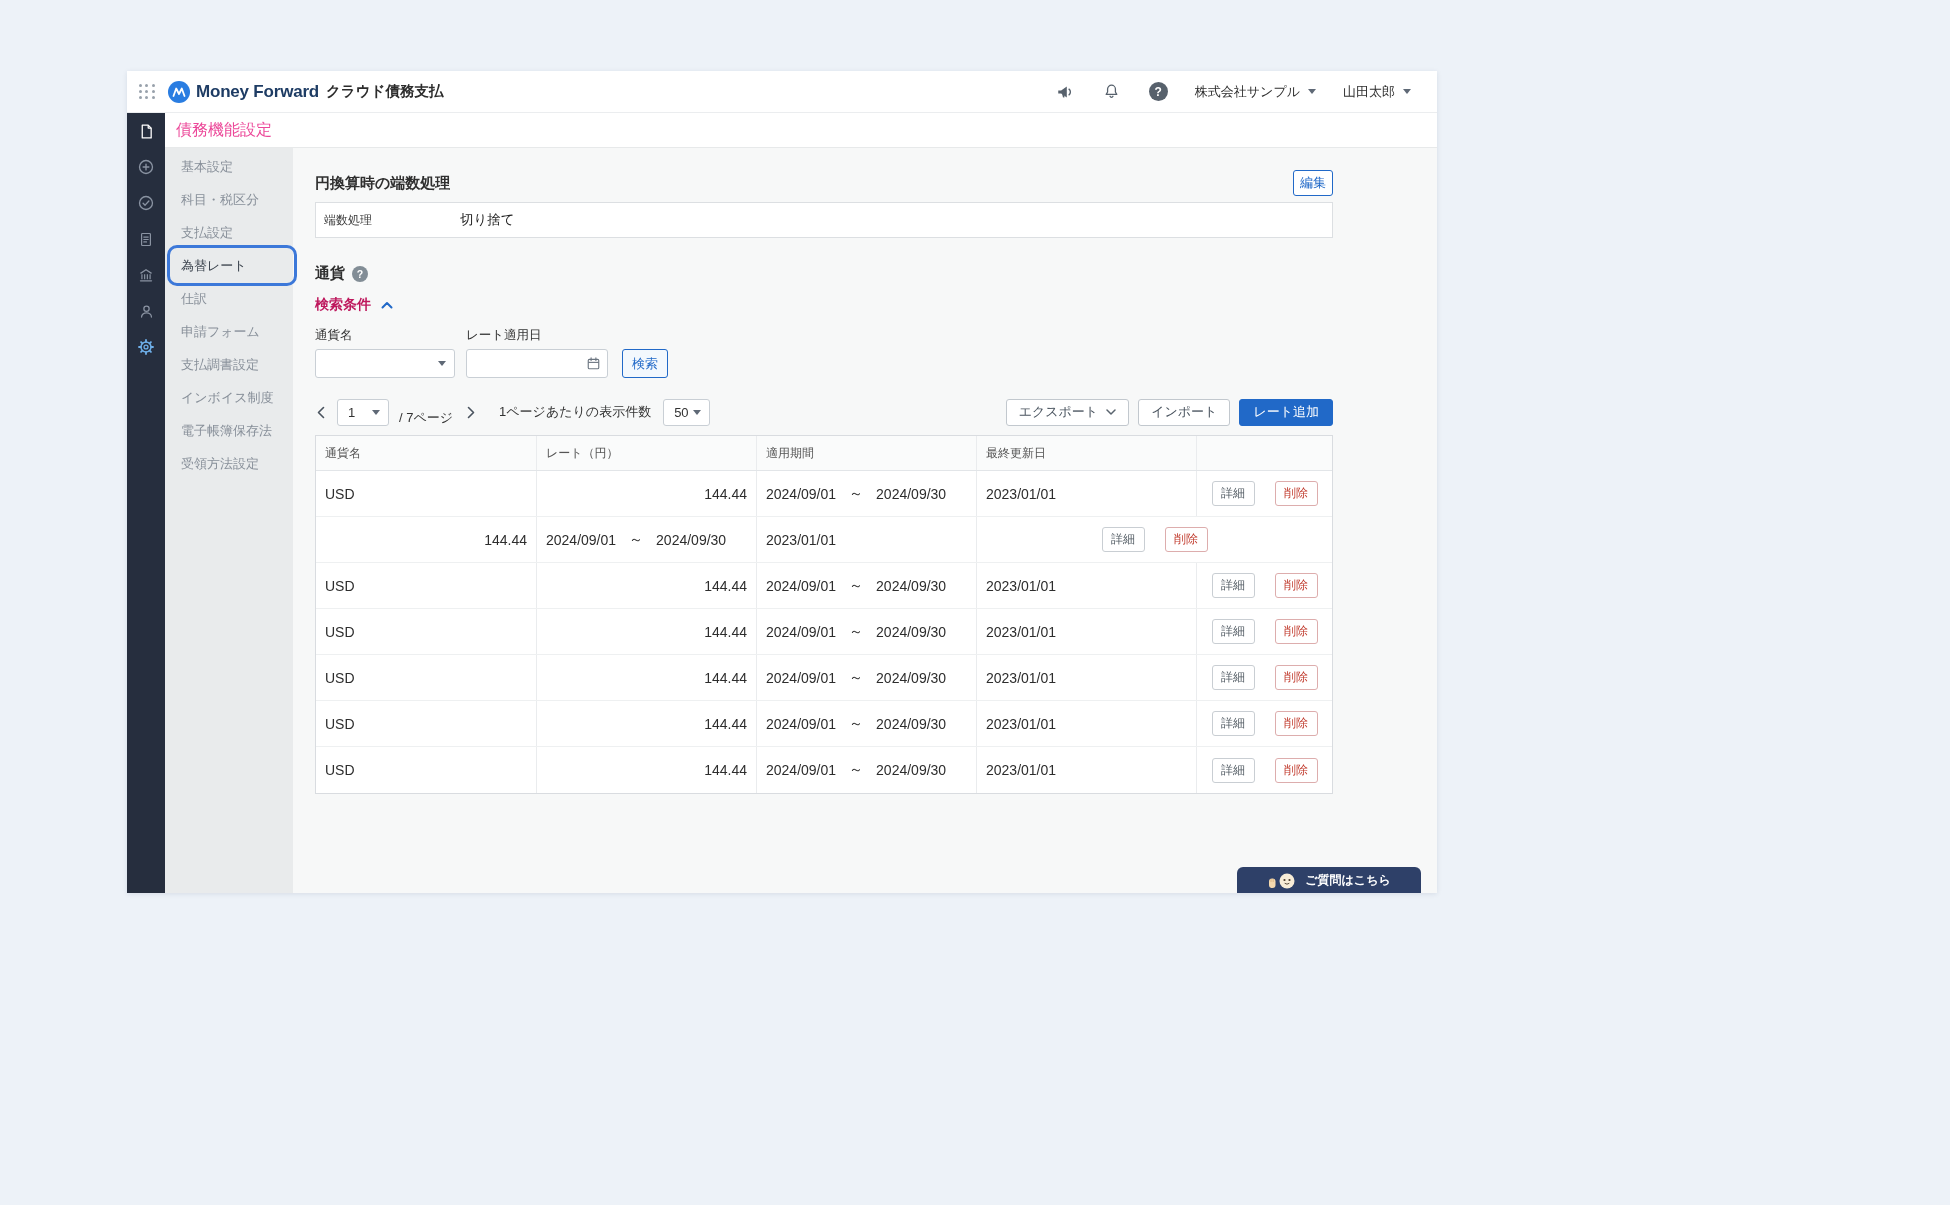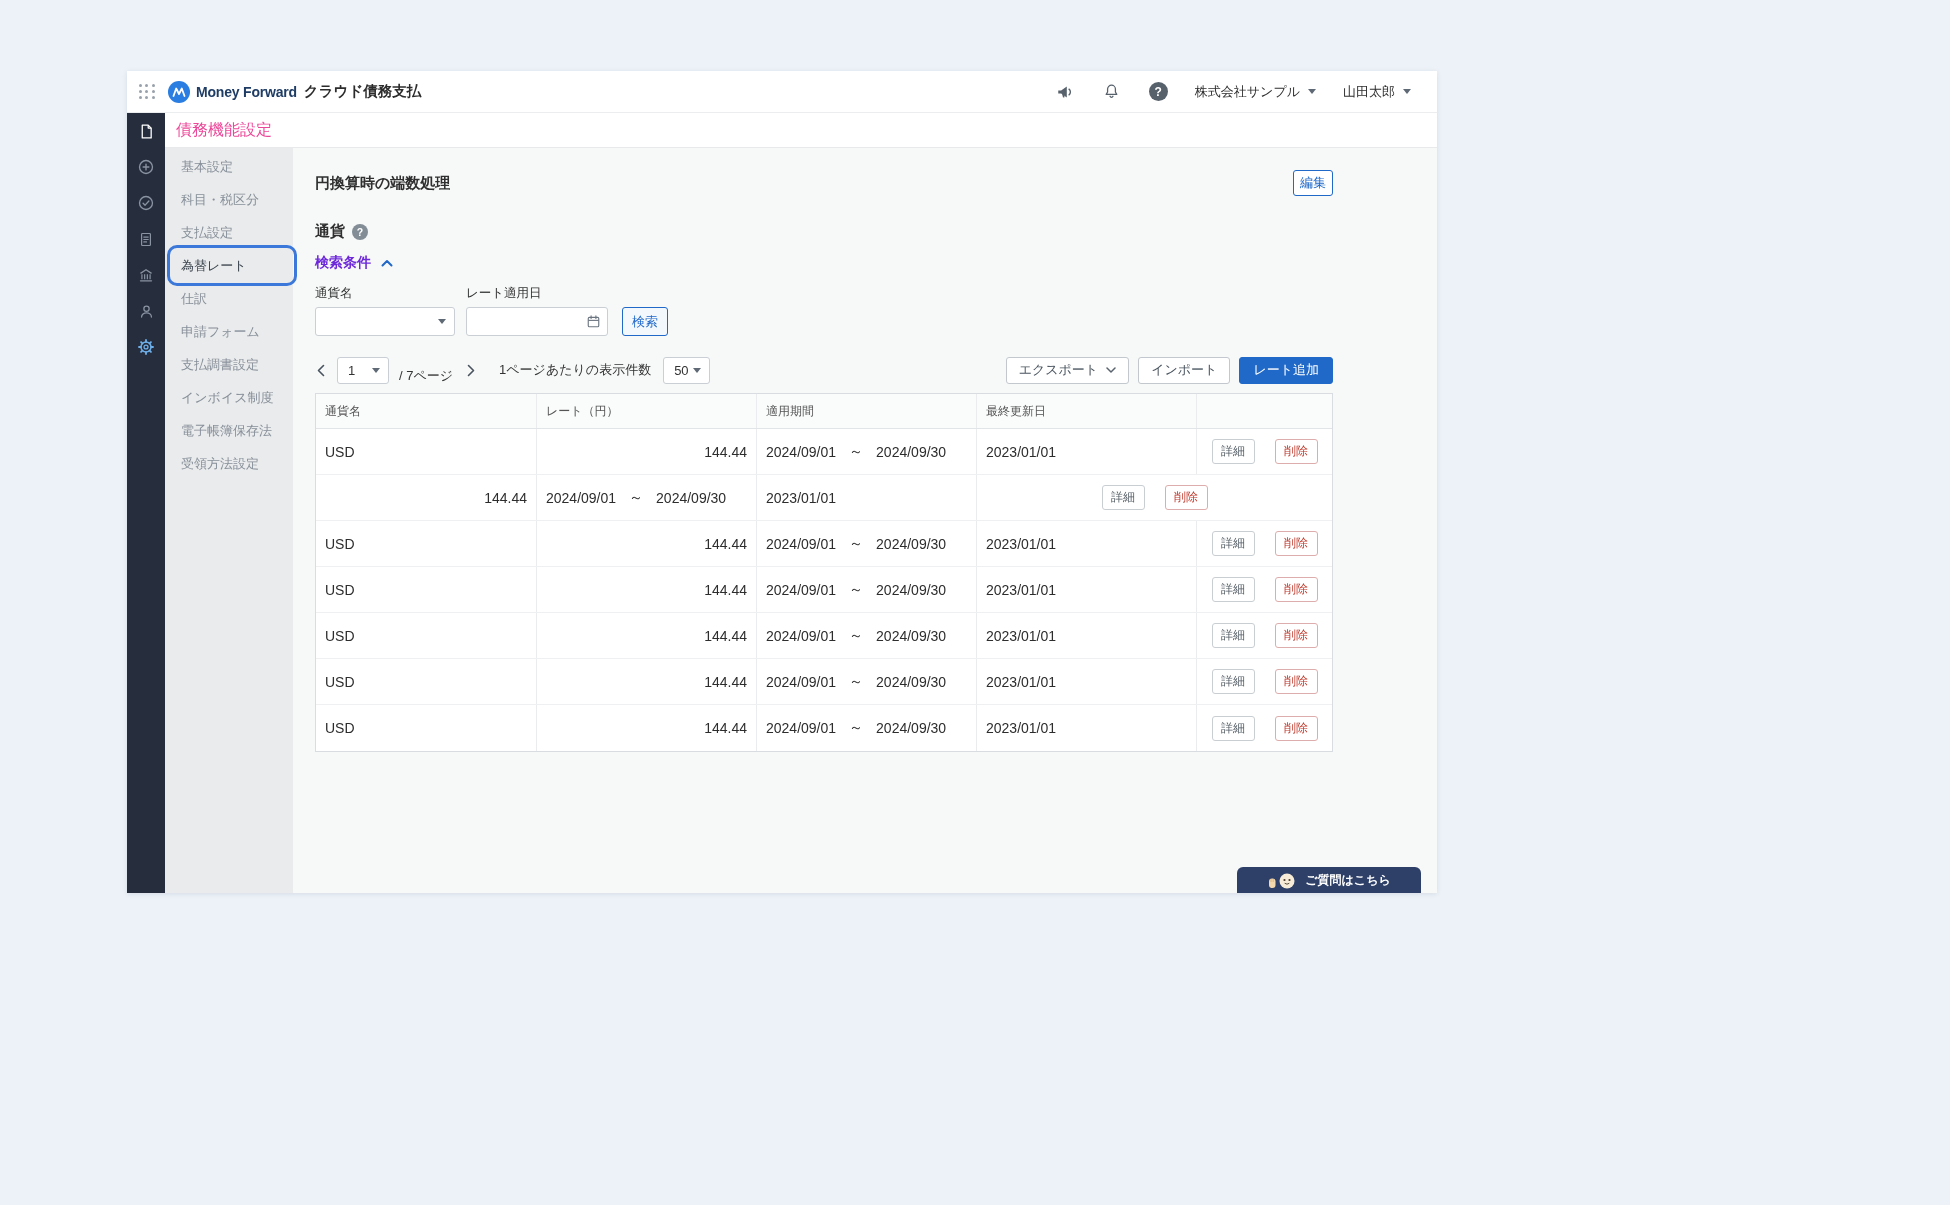--- a/index.html
+++ b/index.html
@@ -9,21 +9,21 @@
   .app-window { position:absolute; left:127px; top:71px; width:1310px; height:822px;
                 background:#fff; box-shadow:0 1px 5px rgba(20,40,80,.10);
                 display:flex; flex-direction:column; }
   
   .top-bar { flex:0 0 42px; display:flex; align-items:center; padding:0 26px 0 12px;
              border-bottom:1px solid #ebedef; background:#fff; }
   .grid-icon { width:16px; height:16px; display:grid; grid-template-columns:repeat(3,1fr);
                gap:3px; cursor:pointer; }
   .grid-icon i { width:3px; height:3px; background:#98a1ab; border-radius:50%; }
   .logo { display:flex; align-items:center; gap:6px; margin-left:13px; cursor:pointer; }
-  .brand { font-size:14px; font-weight:bold; color:#1e3c64; letter-spacing:-.2px; }
+  .brand { font-size:17px; font-weight:bold; color:#1e3c64; letter-spacing:-.2px; }
   .product { font-size:14.5px; font-weight:600; color:#2c2c2c; margin-left:7px; }
   .top-right { margin-left:auto; display:flex; align-items:center; }
   .icon-btn { margin-left:29px; display:flex; align-items:center; cursor:pointer; }
   .help-circle { margin-left:29px; width:19px; height:19px; border-radius:50%; background:#57616c;
                  color:#fff; font-size:12px; font-weight:bold; display:flex; align-items:center;
                  justify-content:center; cursor:pointer; }
   .menu-trigger { margin-left:27px; display:flex; align-items:center; gap:8px; font-size:13px;
                   color:#2e2e2e; cursor:pointer; }
   .caret { width:0; height:0; border-left:4px solid transparent; border-right:4px solid transparent;
            border-top:5px solid #5f6976; }
@@ -51,21 +51,21 @@
   .btn-edit { width:40px; height:26px; background:#fff; border:1px solid #2169c8; color:#2169c8; font-size:13px; }
   .rounding-box { margin-top:6px; height:36px; background:#fff; border:1px solid #dcdfe2;
                   display:flex; align-items:center; }
   .rounding-label { width:144px; padding-left:8px; font-size:12px; color:#3f3f3f; }
   .rounding-value { font-size:13.5px; color:#222; }
   .currency-head { margin-top:26px; display:flex; align-items:center; gap:7px; }
   .help-circle-sm { width:16px; height:16px; border-radius:50%; background:#828d96; color:#fff;
                     font-size:10.5px; font-weight:bold; display:flex; align-items:center;
                     justify-content:center; cursor:pointer; }
   .search-toggle { margin-top:13px; display:flex; align-items:center; gap:10px; cursor:pointer; width:120px; }
-  .search-toggle-label { font-size:14px; font-weight:bold; color:#6d28d9; }
+  .search-toggle-label { font-size:14px; font-weight:bold; color:#be185d; }
   .form-labels { margin-top:13px; display:flex; font-size:12.5px; color:#333; }
   .form-labels .l1 { width:151px; }
   .form-row { margin-top:5px; display:flex; align-items:center; }
   .select-box { position:relative; height:29px; background:#fff; border:1px solid #c9cfd5;
                 border-radius:3px; display:flex; align-items:center; padding:0 22px 0 10px;
                 font-size:13px; color:#333; cursor:pointer; }
   .select-box .caret { position:absolute; right:8px; }
   .currency-select { width:140px; }
   .date-input-wrap { position:relative; margin-left:11px; }
   .date-input { width:142px; height:29px; border:1px solid #c9cfd5; border-radius:3px;
@@ -254,20 +254,24 @@
     <span class="menu-label">受領方法設定</span>
   </div>
             </nav>
 
           <main class="main">
             <div class="content-block">
               <div class="section-head">
                 <span class="section-title">円換算時の端数処理</span>
                 <button class="btn btn-edit">編集</button>
               </div>
+              <div class="rounding-box">
+                <span class="rounding-label">端数処理</span>
+                <span class="rounding-value">切り捨て</span>
+              </div>
             </div>
 
             <div class="content-block">
               <div class="currency-head">
                 <span class="section-title">通貨</span>
                 <span class="help-circle-sm">?</span>
               </div>
 
               <div class="search-toggle">
                 <span class="search-toggle-label">検索条件</span>

